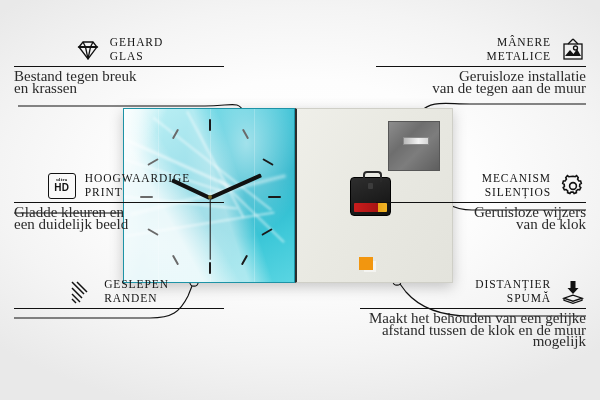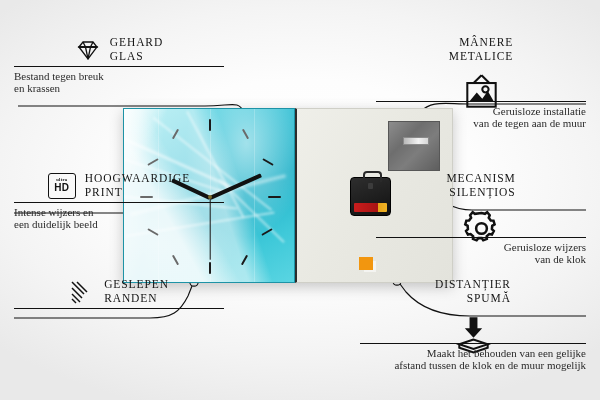--- a/index.html
+++ b/index.html
@@ -85,27 +85,27 @@
     position:absolute;left:62px;top:148px;width:14px;height:13px;
     background:#f2960f;box-shadow:4px 3px 0 -1px rgba(255,255,255,.55);
   }
 
   
   .feature{position:absolute;width:210px;}
   .f-left{left:14px;text-align:left;}
   .f-right{left:376px;text-align:right;}
   .f-head{display:flex;align-items:center;gap:9px;}
   .f-left .f-head{justify-content:center;}
-  .f-right .f-head{justify-content:flex-end;flex-direction:column;}
+  .f-right .f-head{justify-content:flex-end;flex-direction:row;}
   .f-title{
     font-size:11.5px;letter-spacing:.9px;color:#141414;line-height:13.5px;
     text-transform:uppercase;font-weight:400;
   }
   .rule{height:1px;background:#111;margin:3px 0 4px 0;}
-  .f-desc{font-size:11px;line-height:11.6px;color:#2a2a2a;}
+  .f-desc{font-size:15px;line-height:11.6px;color:#2a2a2a;}
   .ico{width:41px;height:26px;flex:0 0 26px;display:block;}
   .ico svg{display:block;}
 
   .hd-box{
     width:26px;height:24px;border:1.6px solid #111;border-radius:3px;
     display:flex;flex-direction:column;align-items:center;justify-content:center;
     line-height:1;
   }
   .hd-ultra{font-size:4.6px;letter-spacing:.3px;color:#111;font-weight:700;}
   .hd-hd{font-size:10px;font-weight:700;color:#111;letter-spacing:.3px;
@@ -217,21 +217,21 @@
           <span class="hd-hd">HD</span>
         </span>
       </span>
       <div class="f-title">
         <div>HOOGWAARDIGE</div>
         <div>PRINT</div>
       </div>
     </div>
     <div class="rule"></div>
     <div class="f-desc">
-      <div>Intense wijzers en</div>
+      <div>Gladde kleuren en</div>
       <div>een duidelijk beeld</div>
     </div>
   </div>
 
   <div class="feature f-left" style="top:278px;">
     <div class="f-head">
       <span class="ico">
         <svg viewBox="0 0 26 26">
             <g stroke="#111" stroke-width="1.5" fill="none">
           <path d="M3 3 L15 15"></path>

